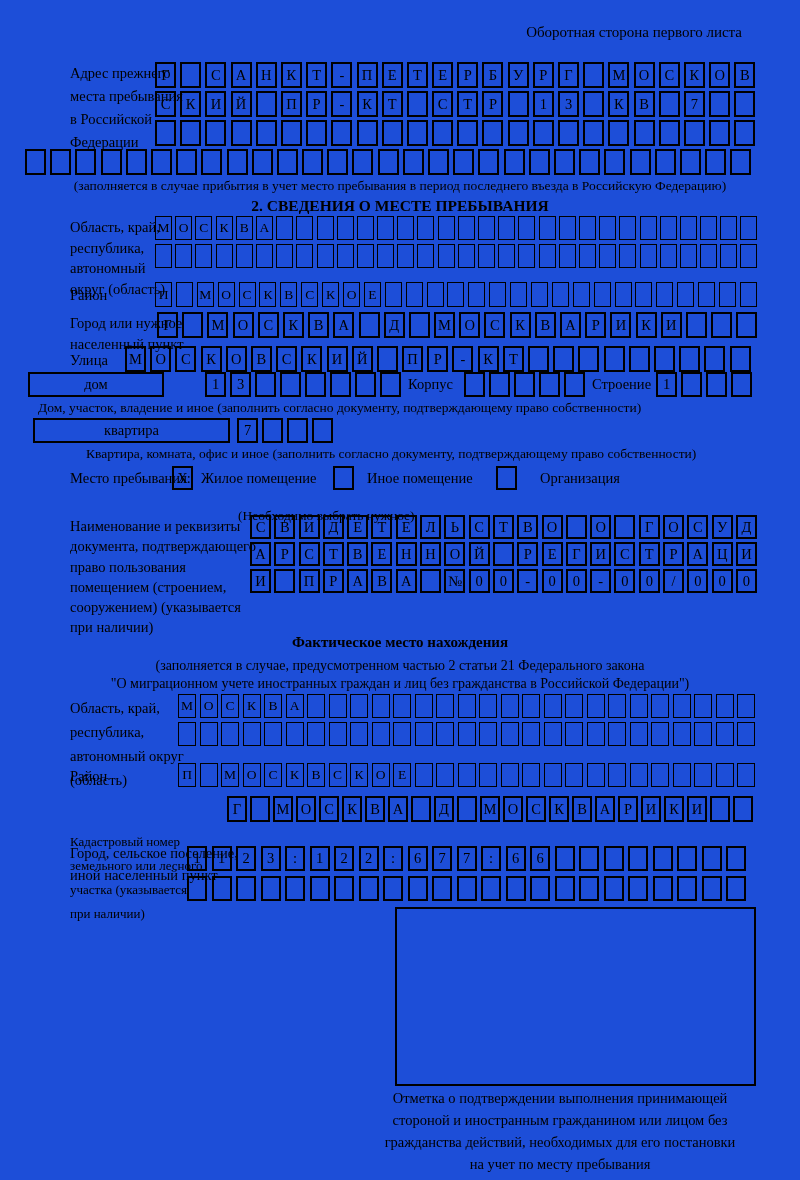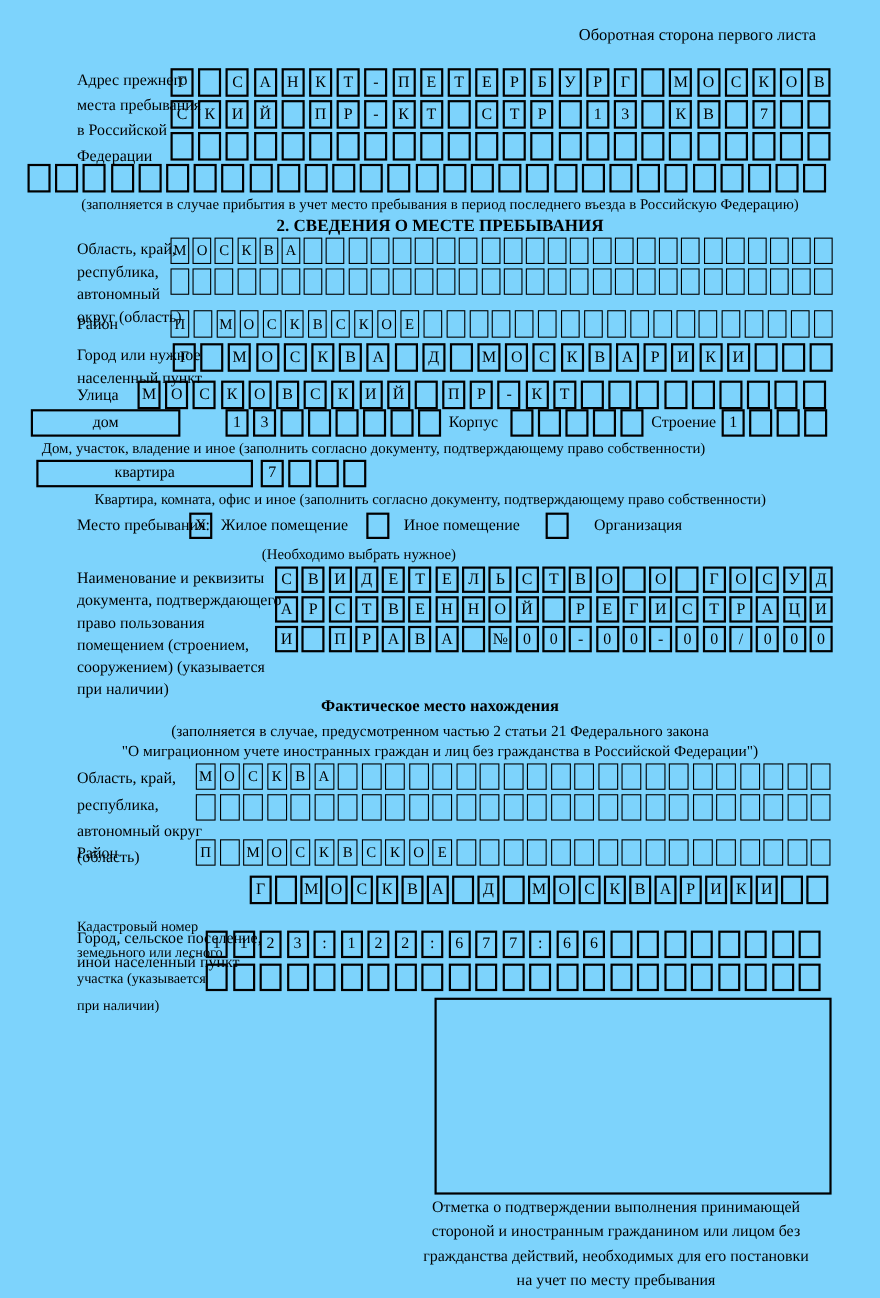--- a/index.html
+++ b/index.html
@@ -1,16 +1,16 @@
 <!DOCTYPE html>
 <html><head>
 <meta charset="utf-8">
 <style>
   html,body{margin:0;padding:0;background:#fff;}
-  .page{position:relative;width:800px;height:1180px;background:#7dd3fc;color:#000;
+  .page{position:relative;width:800px;height:1180px;background:#1d4ed8;color:#000;
         font-family:"Liberation Serif","DejaVu Serif",serif;overflow:hidden;}
   .lbl{position:absolute;white-space:pre-line;font-size:14.5px;line-height:21px;}
   .cap{position:absolute;font-size:13.5px;}
   .ctr{position:absolute;left:0;width:800px;text-align:center;}
   .bold{font-weight:bold;}
   .row{position:absolute;display:flex;}
   .cell{box-sizing:border-box;border:2px solid #000;display:flex;align-items:center;
         justify-content:center;font-size:14.5px;flex:none;}
   .c25 .cell{width:21px;height:26px;margin-right:4.2px;}        
   .c25a .cell{width:21px;height:25px;margin-right:4px;}         
@@ -347,21 +347,21 @@
     </div>
   <div class="cap" style="left:38px;top:446px;margin-left:48px;">Квартира, комната, офис и иное (заполнить согласно документу, подтверждающему право собственности)</div>
 
   <div class="lbl" style="left:70px;top:468px;">Место пребывания:</div>
   <div class="chk" style="left:172px;top:466px;">X</div>
   <div class="lbl" style="left:201px;top:468px;">Жилое помещение</div>
   <div class="chk" style="left:333px;top:466px;"></div>
   <div class="lbl" style="left:367px;top:468px;">Иное помещение</div>
   <div class="chk" style="left:496px;top:466px;"></div>
   <div class="lbl" style="left:540px;top:468px;">Организация</div>
-  <div class="cap" style="left:238px;top:496px;">(Необходимо выбрать нужное)</div>
+  <div class="cap" style="left:238px;top:508px;">(Необходимо выбрать нужное)</div>
 
   <div class="lbl" style="left:70px;top:516px;line-height:20.3px;">Наименование и реквизиты
 документа, подтверждающего
 право пользования
 помещением (строением,
 сооружением) (указывается
 при наличии)</div>
   <div class="row c24" style="left:250px;top:515px;">
       <div class="cell">С</div>
       <div class="cell">В</div>

